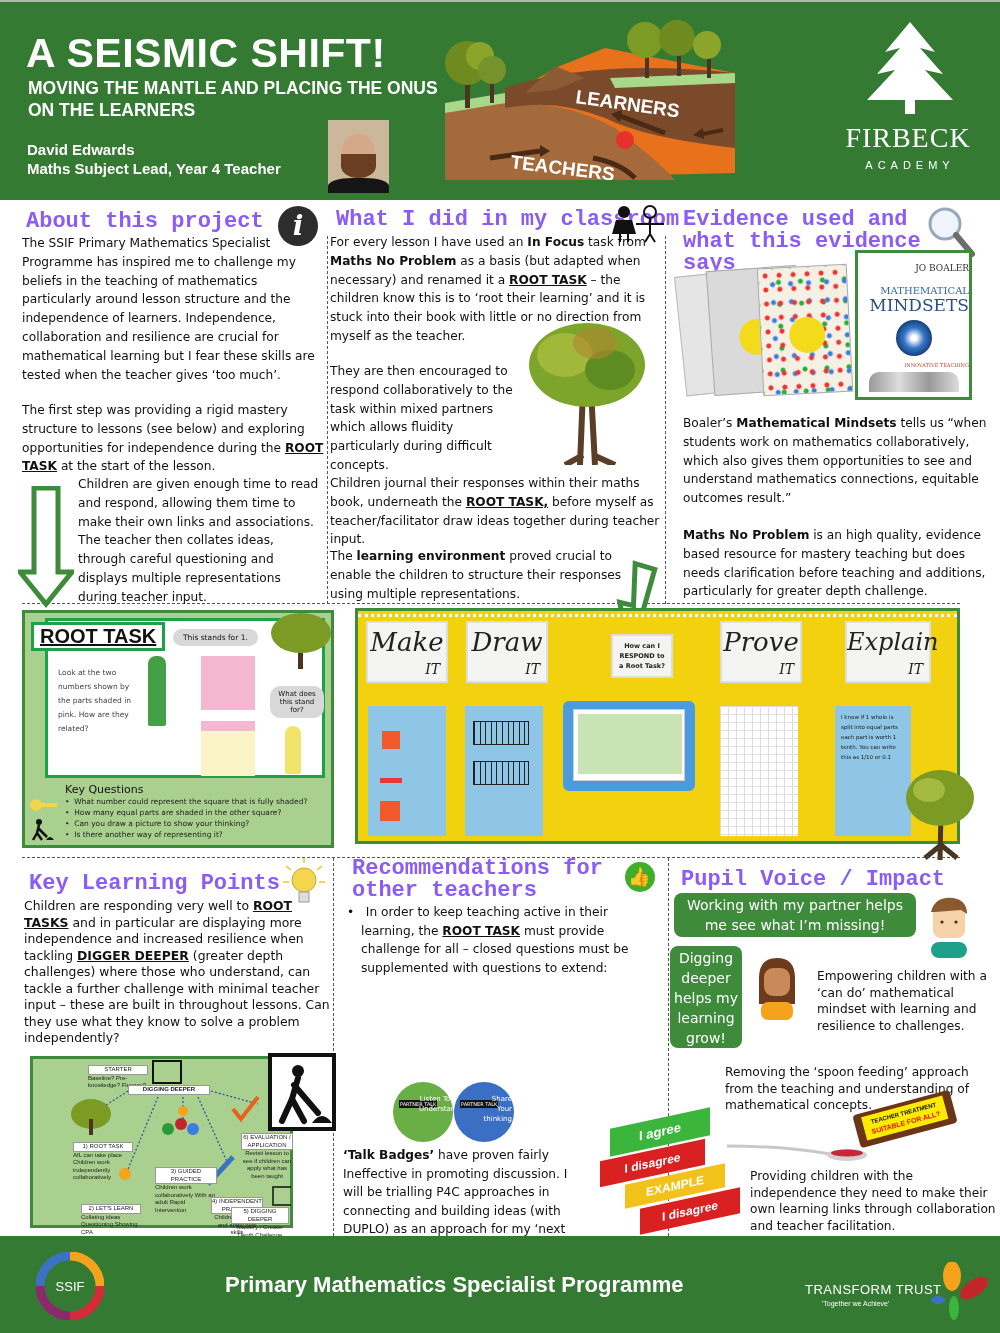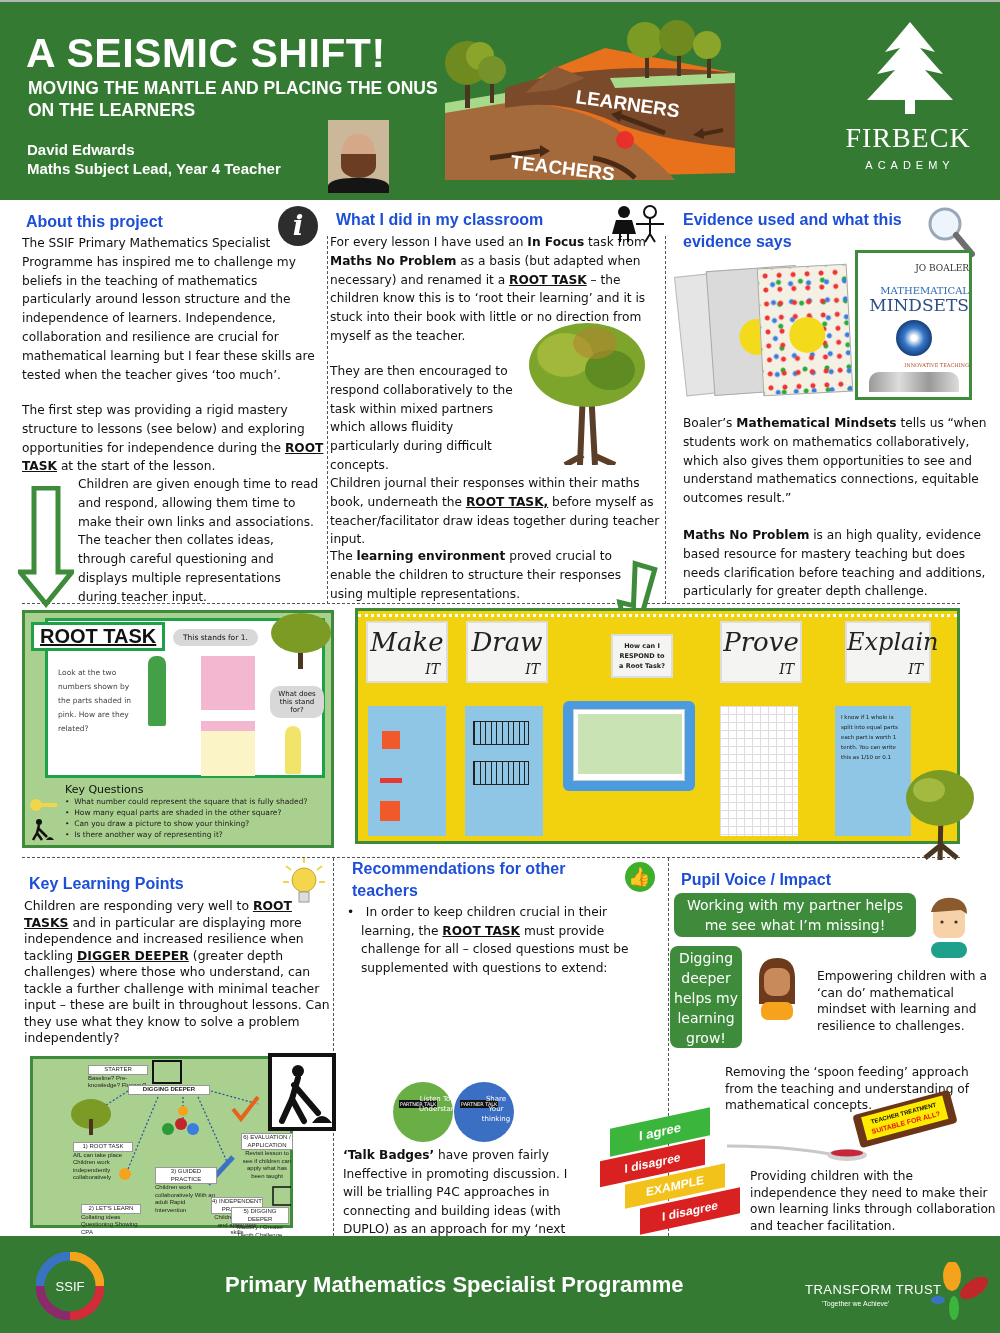--- a/index.html
+++ b/index.html
@@ -12,21 +12,21 @@
 #author{left:27px;top:140px;font-family:"Liberation Sans",sans-serif;font-weight:bold;font-size:15px;line-height:19px;color:#fff}
 #photo{left:328px;top:120px;width:61px;height:73px;background:#cbb89a;overflow:hidden}
 #photo .face{position:absolute;left:14px;top:14px;width:33px;height:40px;border-radius:45%;background:#d6a88a}
 #photo .beard{position:absolute;left:13px;top:34px;width:35px;height:24px;border-radius:0 0 50% 50%;background:#6b3d22}
 #photo .body{position:absolute;left:0;top:58px;width:61px;height:20px;background:#151515;border-radius:40% 40% 0 0}
 #quake{left:445px;top:18px;width:290px;height:162px}
 #logo{left:845px;top:22px;width:130px;height:150px;text-align:center;color:#fff}
 #logo .name{font-family:Liberation Serif, serif;font-size:28px;letter-spacing:1px;position:absolute;left:0;right:4px;top:100px}
 #logo .sub{font-family:"Liberation Sans",sans-serif;font-size:11px;letter-spacing:5px;position:absolute;left:0;right:0;top:137px}
 
-.h{font-family:Liberation Sans, sans-serif;font-weight:bold;color:#1d4ed8;font-size:16px;line-height:22px}
+.h{font-family:Liberation Mono, monospace;font-weight:bold;color:#8b5cf6;font-size:22px;line-height:22px}
 .t{font-family:"DejaVu Sans",sans-serif;font-size:12.2px;line-height:18.8px;color:#111}
 .t b{font-weight:bold}
 .u{text-decoration:underline;font-weight:bold}
 .vdash{border-left:1px dashed #555}
 .hdash{border-top:1px dashed #555}
 
 #rootpanel{left:22px;top:610px;width:312px;height:238px;background:#a9d08e;border:3px solid #3e8b3b}
 #rootinner{position:absolute;left:20px;top:5px;width:280px;height:160px;background:#fff;border:3px solid #1fa14a}
 #roottag{position:absolute;left:6px;top:9px;padding:0 6px;background:#fff;border:3px solid #1fa14a;font-family:"Liberation Sans",sans-serif;font-weight:bold;font-size:20px;text-decoration:underline;color:#111}
 .kq{font-size:7.5px;line-height:11px;color:#222}
@@ -314,27 +314,27 @@
 <svg class="abs" style="left:268px;top:1053px" width="68" height="78" viewBox="0 0 68 78">
   <rect x="2" y="2" width="64" height="74" fill="#fff" stroke="#111" stroke-width="4"></rect>
   <circle cx="30" cy="18" r="6" fill="#111"></circle>
     <path d="M30,25 L24,46 L14,68 M24,46 L36,68 M26,32 L50,60" stroke="#111" stroke-width="6" fill="none" stroke-linecap="round"></path>
     <path d="M44,70 Q54,56 64,70Z" fill="#111"></path>
 </svg>
 
 <div class="abs h" style="left:352px;top:858px;width:280px">Recommendations for other teachers</div>
 <div class="abs" style="left:625px;top:862px;width:30px;height:30px;border-radius:50%;background:#3fae2a;color:#fff;text-align:center;line-height:30px;font-size:18px">👍</div>
 <ul class="abs t" style="left:343px;top:903px;width:310px;list-style:none;line-height:18.6px">
-  <li style="padding-left:18px;text-indent:-14px">•&nbsp;&nbsp;&nbsp;<span>In order to keep children crucial in their learning, the</span> <span class="u">ROOT TASK</span> <span>must provide challenge for all – closed questions must be supplemented with questions to extend:</span></li>
+  <li style="padding-left:18px;text-indent:-14px">•&nbsp;&nbsp;&nbsp;<span>In order to keep teaching active in their learning, the</span> <span class="u">ROOT TASK</span> <span>must provide challenge for all – closed questions must be supplemented with questions to extend:</span></li>
 </ul>
 <div class="abs" style="left:393px;top:1082px;width:60px;height:60px;border-radius:50%;background:#6aae46;color:#fff;font-size:7px;text-align:center">
   <div style="position:absolute;left:6px;top:18px;background:#111;padding:1px;font-size:5px">PARTNER TALK</div>
   <div style="position:absolute;left:26px;top:12px;width:32px;line-height:10px">Listen To Understand</div>
 </div>
-<div class="abs" style="left:454px;top:1082px;width:60px;height:60px;border-radius:50%;background:#3b6fc4;color:#fff;font-size:7px;text-align:center">
+<div class="abs" style="left:454px;top:1082px;width:60px;height:60px;border-radius:50%;background:#3b6fc4;color:#fff;font-size:7px;text-align:right">
   <div style="position:absolute;left:6px;top:18px;background:#111;padding:1px;font-size:5px">PARTNER TALK</div>
   <div style="position:absolute;left:26px;top:12px;width:32px;line-height:10px">Share Your thinking</div>
 </div>
 <div class="abs t" style="left:343px;top:1146px;width:230px;line-height:18.6px">
   <b>‘Talk Badges’</b> <span>have proven fairly Ineffective in promoting discussion. I will be trialling P4C approaches in connecting and building ideas (with DUPLO) as an approach for my ‘next steps’.</span>
 </div>
 <div class="abs" style="left:600px;top:1110px;width:130px;height:120px">
   <div style="position:absolute;left:10px;top:8px;width:100px;height:28px;background:#3bb53b;transform:skewY(-12deg);color:#fff;font-family:'Liberation Sans',sans-serif;font-weight:bold;font-size:13px;text-align:center;line-height:28px">I agree</div>
   <div style="position:absolute;left:0;top:40px;width:105px;height:26px;background:#d92121;transform:skewY(-12deg);color:#fff;font-family:'Liberation Sans',sans-serif;font-weight:bold;font-size:12px;text-align:center;line-height:26px">I disagree</div>
   <div style="position:absolute;left:25px;top:64px;width:100px;height:24px;background:#f3c21a;transform:skewY(-12deg);color:#fff;font-family:'Liberation Sans',sans-serif;font-weight:bold;font-size:12px;text-align:center;line-height:24px">EXAMPLE</div>

